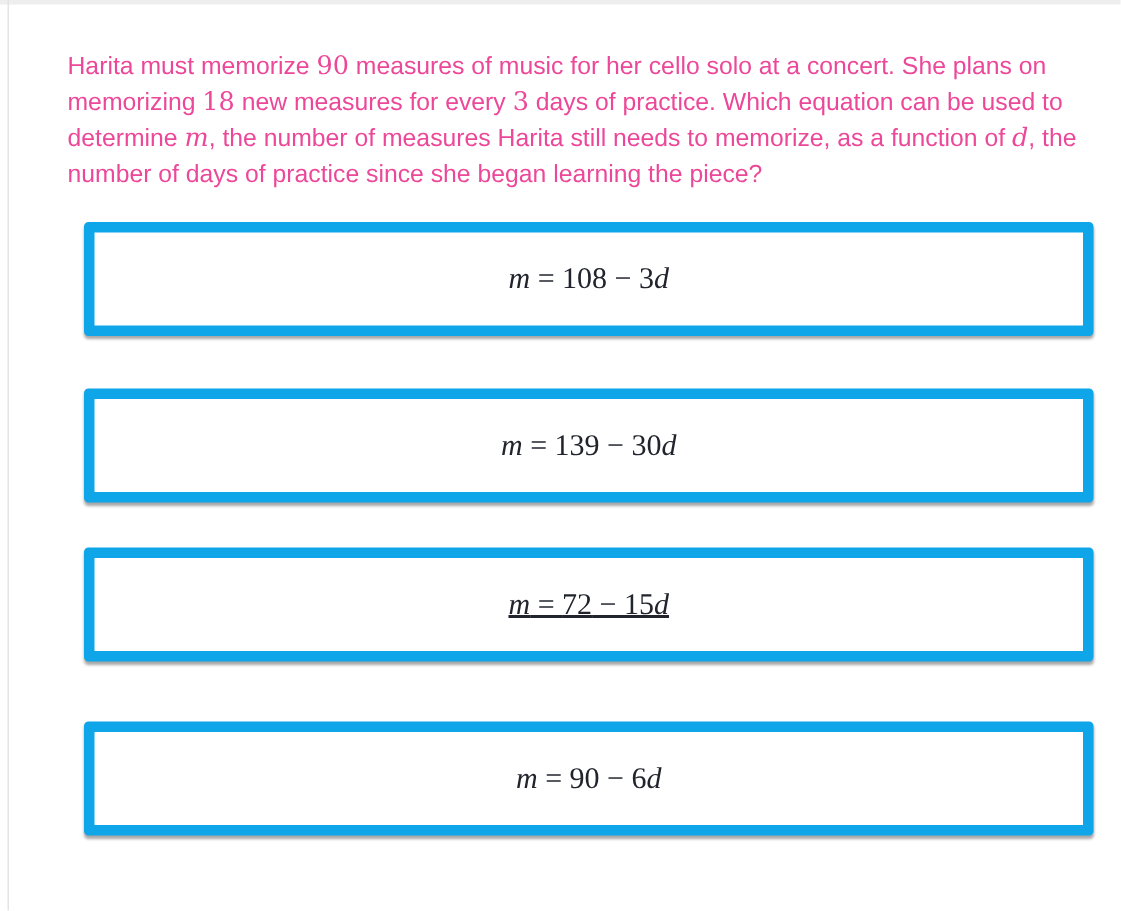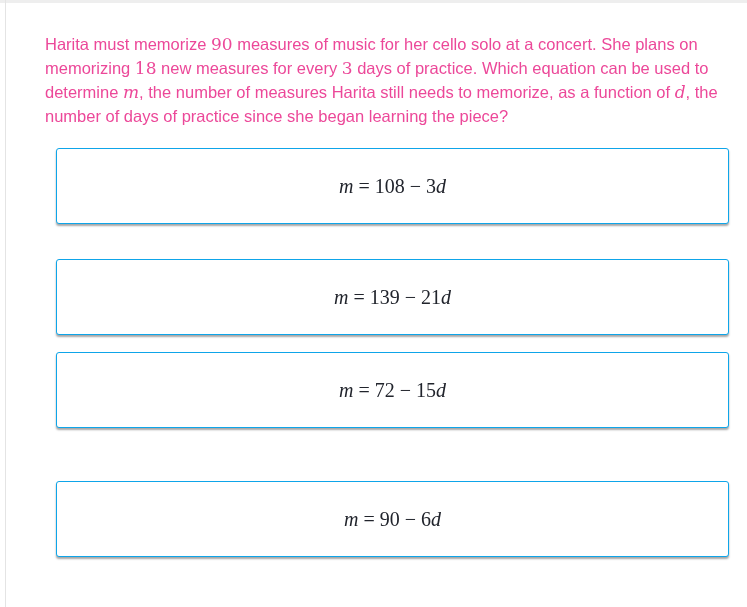--- a/index.html
+++ b/index.html
@@ -23,21 +23,21 @@
       font-size: 16.5px; line-height: 24px; color: #ec4899;
     }
     .question .math {
       font-family: "DejaVu Serif", "Liberation Serif", serif;
       font-size: 17px;
     }
     .question .math.var { font-style: italic; }
     .choice {
       position: absolute; left: 56px; width: 673px; height: 76px;
       box-sizing: border-box;
-      border: 1px solid #0ea5e9;
+      border: 7px solid #0ea5e9;
       border-radius: 3px;
       background: #ffffff;
       box-shadow: 0 2px 2px rgba(0,0,0,0.35);
       display: flex; align-items: center; justify-content: center;
       cursor: pointer;
     }
     .choice-text {
       font-family: "Liberation Serif", "DejaVu Serif", serif;
       font-size: 20px; color: #21242c;
       white-space: pre;
@@ -52,22 +52,22 @@
 
 <div class="question">
   <span>Harita must memorize </span><span class="math">90</span><span> measures of music for her cello solo at a concert. She plans on memorizing </span><span class="math">18</span><span> new measures for every </span><span class="math">3</span><span> days of practice. Which equation can be used to determine </span><span class="math var">m</span><span>, the number of measures Harita still needs to memorize, as a function of </span><span class="math var">d</span><span>, the number of days of practice since she began learning the piece?</span>
 </div>
 
 <div class="choice" style="top:148px;">
   <span class="choice-text"><span class="it">m</span><span> = </span><span>108</span><span> − </span><span>3</span><span class="it">d</span></span>
 </div>
 
 <div class="choice" style="top:259px;">
-  <span class="choice-text"><span class="it">m</span><span> = </span><span>139</span><span> − </span><span>21</span><span class="it">d</span></span>
+  <span class="choice-text"><span class="it">m</span><span> = </span><span>139</span><span> − </span><span>30</span><span class="it">d</span></span>
 </div>
 
-<div class="choice" style="top:352px;">
+<div class="choice" style="top:365px;text-decoration:underline;">
   <span class="choice-text"><span class="it">m</span><span> = </span><span>72</span><span> − </span><span>15</span><span class="it">d</span></span>
 </div>
 
 <div class="choice" style="top:481px;text-align:right;">
   <span class="choice-text"><span class="it">m</span><span> = </span><span>90</span><span> − </span><span>6</span><span class="it">d</span></span>
 </div>
 
 </body></html>

